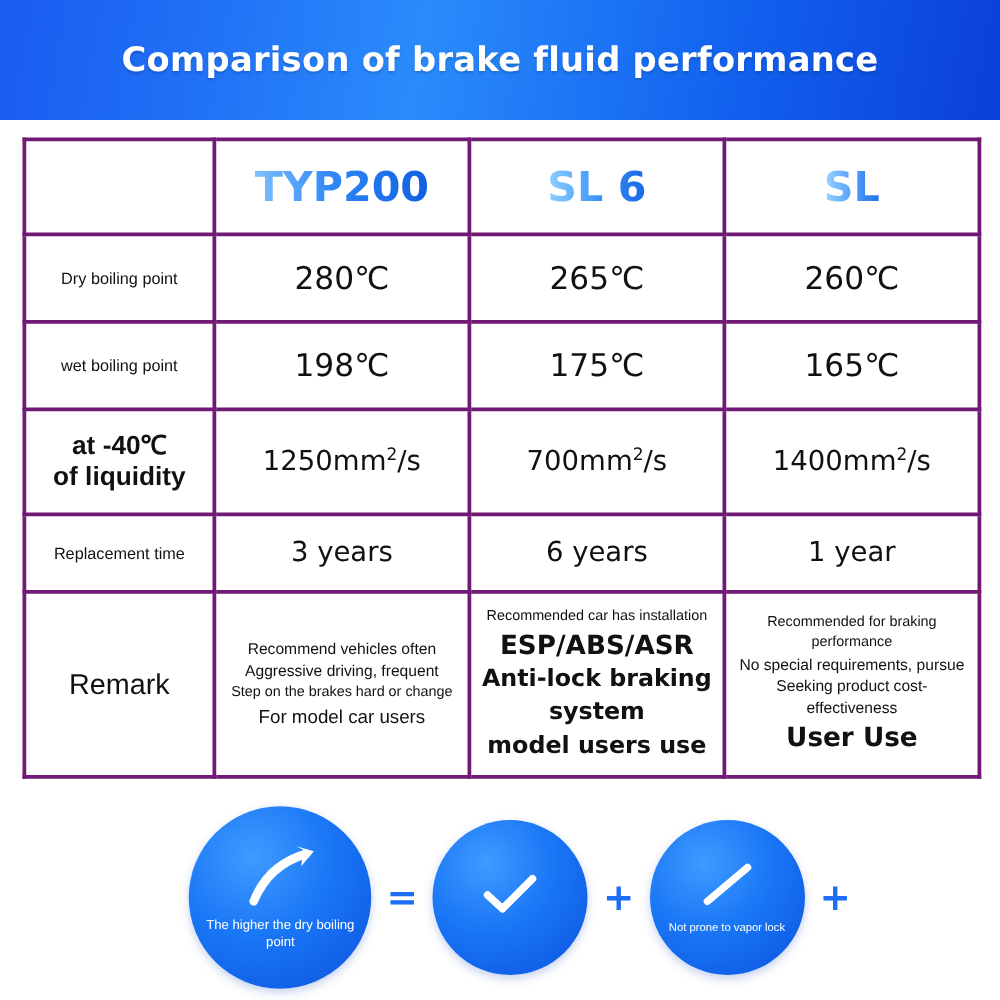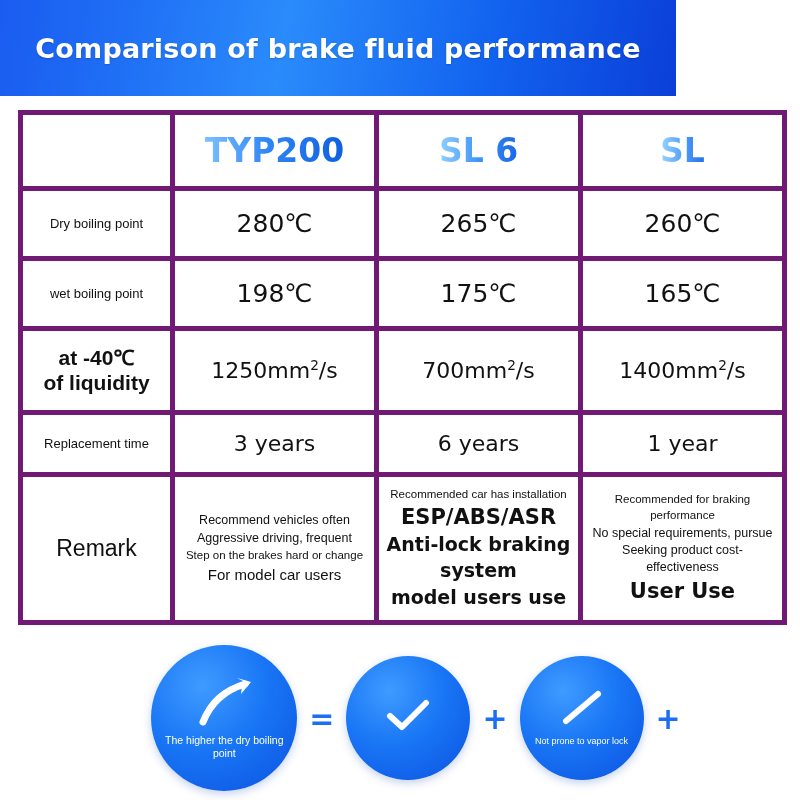--- a/index.html
+++ b/index.html
@@ -6,21 +6,21 @@
   html, body {
     width: 800px; height: 800px;
     background: #ffffff;
     font-family: "Liberation Sans", sans-serif;
     overflow: hidden;
   }
   .page { position: relative; width: 800px; height: 800px; background: #fff; }
 
   
   .banner {
-    position: absolute; left: 0; top: 0; width: 676px; height: 96px;
+    position: absolute; left: 0; top: 0; width: 800px; height: 96px;
     background: linear-gradient(100deg, #1a5cf0 0%, #1f6ef5 18%, #2a8bfb 42%, #1263ef 72%, #0b3fd8 100%);
     display: flex; align-items: center; justify-content: center;
   }
   .banner-title {
     color: #ffffff;
     font-size: 27px;
     font-weight: bold;
     letter-spacing: 0.2px;
     text-shadow: 0 1px 2px rgba(0,0,0,0.18);
     font-family: "DejaVu Sans", sans-serif;
@@ -29,21 +29,21 @@
   
   .table-wrap {
     position: absolute; left: 18px; top: 110px; width: 764px;
   }
   table.cmp {
     width: 764px;
     border-collapse: collapse;
     table-layout: fixed;
   }
   table.cmp td, table.cmp th {
-    border: 5px solid #701a75;
+    border: 3px solid #701a75;
     text-align: center;
     vertical-align: middle;
     color: #111;
     font-weight: normal;
   }
   col.c0 { width: 152px; }
   col.c1 { width: 204px; }
   col.c2 { width: 204px; }
   col.c3 { width: 204px; }
 

